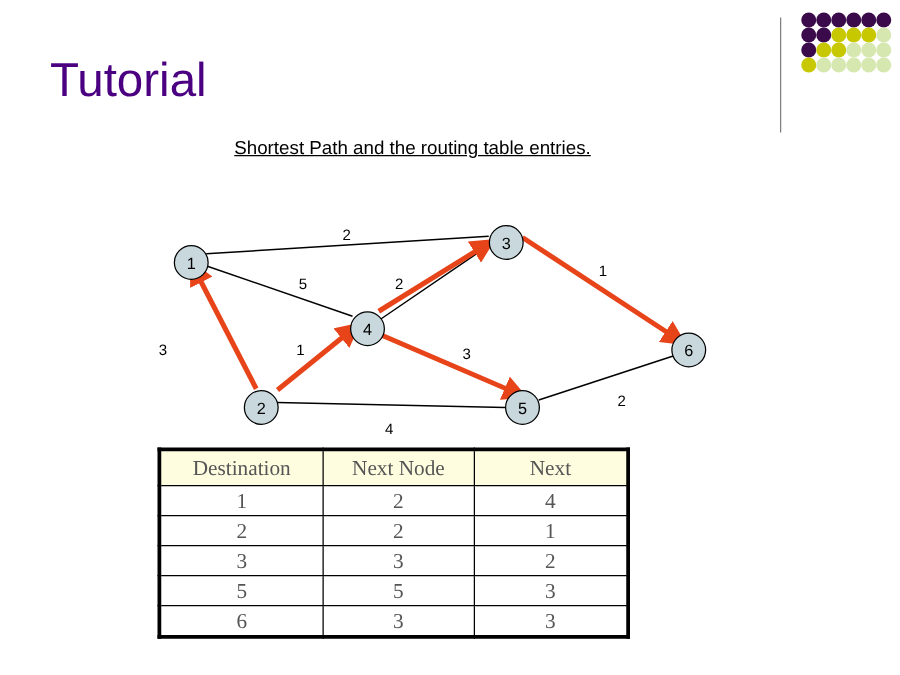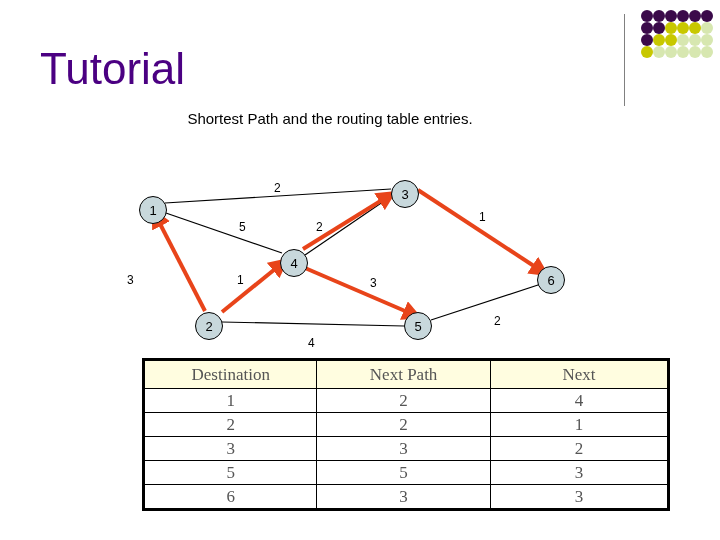--- a/index.html
+++ b/index.html
@@ -28,21 +28,21 @@
     width: 12px;
     height: 12px;
     border-radius: 50%;
   }
 
   
   #page-title {
     position: absolute;
     left: 40px;
     top: 44px;
-    font-size: 44px;
+    font-size: 38px;
     color: #4b0082;
     font-family: "Liberation Sans", sans-serif;
     letter-spacing: 0px;
   }
 
   
   #title-rule {
     position: absolute;
     left: 624px;
     top: 14px;
@@ -53,20 +53,21 @@
 
   
   #subtitle {
     position: absolute;
     left: 0;
     top: 110px;
     width: 660px;
     text-align: center;
     font-size: 15px;
     color: #000000;
+    text-decoration: underline;
   }
 
   
   #graph {
     position: absolute;
     left: 0;
     top: 150px;
     width: 720px;
     height: 210px;
   }
@@ -91,23 +92,23 @@
   }
   .edge-label {
     position: absolute;
     font-size: 12px;
     color: #000000;
   }
 
   
   #routing-table {
     position: absolute;
-    left: 142px;
+    left: 126px;
     top: 358px;
-    width: 528px;
+    width: 378px;
     border: 3px solid #000000;
     border-collapse: collapse;
     background: #ffffff;
   }
   #routing-table th,
   #routing-table td {
     border: 1px solid #000000;
     text-align: center;
     font-size: 17px;
     color: #555555;
@@ -199,21 +200,21 @@
 
 <table id="routing-table">
   <colgroup>
     <col class="c1">
       <col class="c2">
       <col class="c3">
   </colgroup>
   <thead>
     <tr>
       <th>Destination</th>
-      <th>Next Path</th>
+      <th>Next Node</th>
       <th>Next</th>
     </tr>
   </thead>
   <tbody id="routing-table-body">
       <tr>
         <td>1</td>
         <td>2</td>
         <td>4</td>
       </tr>
       <tr>

